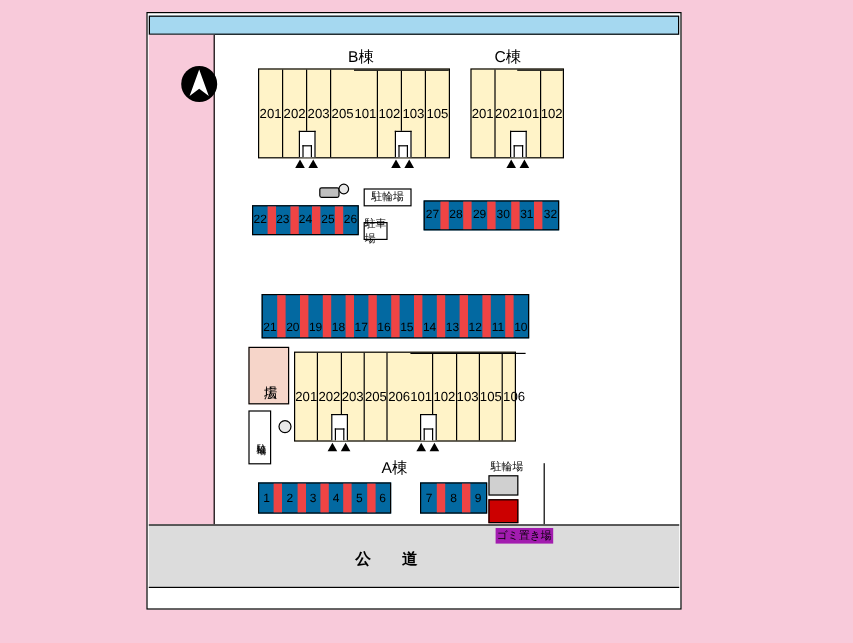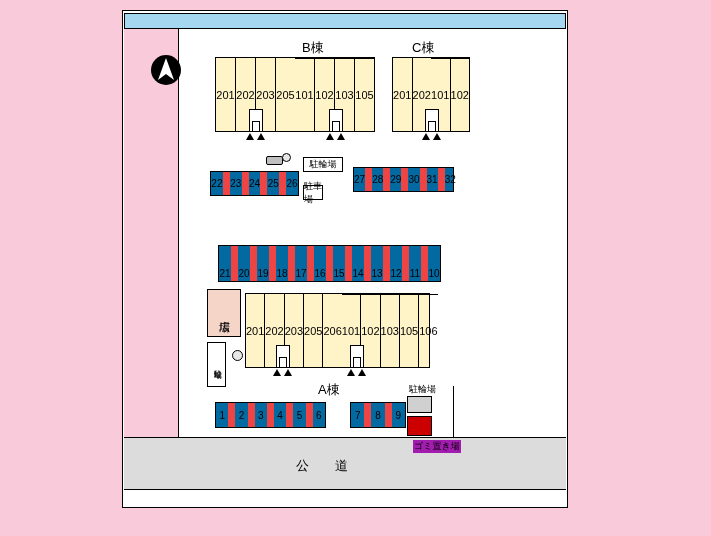--- a/index.html
+++ b/index.html
@@ -25,21 +25,21 @@
   .stall{flex:1;display:flex;align-items:center;justify-content:center;font-size:10px;color:#000;}
   .stall:not(:first-child){border-left:7px solid #ef4444;}
   .numbot .stall{align-items:flex-end;padding-bottom:2px;}
   .labelbox{position:absolute;background:#fff;border:1px solid #000;box-sizing:border-box;display:flex;align-items:center;justify-content:center;font-size:9px;color:#000;}
   .vtext{writing-mode:vertical-rl;text-orientation:upright;letter-spacing:1px;}
   .plaza{position:absolute;left:207px;top:289px;width:34px;height:48px;background:#F6D5C9;border:1px solid #000;box-sizing:border-box;display:flex;align-items:center;justify-content:center;font-size:11px;}
   .graybox{position:absolute;left:407px;top:396px;width:25px;height:17px;background:#D0D0D0;border:1px solid #000;box-sizing:border-box;}
   .redbox{position:absolute;left:407px;top:416px;width:25px;height:20px;background:#CC0000;border:1px solid #000;box-sizing:border-box;}
   .vline{position:absolute;left:453px;top:386px;width:0;height:51px;border-left:1px solid #000;}
   .garbagelab{position:absolute;left:413px;top:440px;font-size:9px;background:#a21caf;padding:0 1px;white-space:pre;}
-  .roadlab{position:absolute;left:296px;top:457px;font-size:13px;white-space:pre;}
+  .roadlab{position:absolute;left:296px;top:457px;font-size:13px;white-space:pre;font-weight:bold;}
   .scooter{position:absolute;left:266px;top:151px;width:24px;height:14px;}
   .scooter .body{position:absolute;left:0;top:5px;width:15px;height:7px;background:#BFBFBF;border:1px solid #000;border-radius:2px;}
   .scooter .wheel{position:absolute;left:16px;top:2px;width:7px;height:7px;border:1px solid #000;border-radius:50%;background:#E8E8E8;}
   .bikeicon{position:absolute;left:232px;top:350px;width:9px;height:9px;border:1px solid #000;border-radius:50%;background:#E8E8E8;}
 </style>
 </head>
 <body>
 
 <div class="stage">
 
@@ -49,21 +49,21 @@
 
   <div class="pinkcol"></div>
 
   <div class="abs" style="left:149px;top:53px;width:34px;height:34px;">
     <svg width="34" height="34" viewBox="0 0 34 34">
       <circle cx="17" cy="17" r="15" fill="#000"></circle>
       <path d="M17 5 L25 27 L17 21 L9 27 Z" fill="#fff"></path>
     </svg>
   </div>
 
-  <div class="lab" style="left:290px;top:39px;margin-left:12px;">B棟</div>
+  <div class="lab" style="left:290px;top:39px;">B棟</div>
   <div class="bldg" style="left:215px;top:57px;width:160px;height:75px;">
     <div class="brow">
         <div class="bcell">201</div>
         <div class="bcell">202</div>
         <div class="bcell">203</div>
         <div class="bcell">205</div>
       </div>
     <div class="brow">
         <div class="bcell">101</div>
         <div class="bcell">102</div>
@@ -115,21 +115,21 @@
   <div class="prow" style="left:210px;top:171px;width:89px;height:25px;">
       <div class="stall">22</div>
       <div class="stall">23</div>
       <div class="stall">24</div>
       <div class="stall">25</div>
       <div class="stall">26</div>
     </div>
 
   <div class="labelbox" style="left:303px;top:185px;width:20px;height:15px;">駐車場</div>
 
-  <div class="prow" style="left:353px;top:167px;width:101px;height:25px;">
+  <div class="prow" style="left:353px;top:167px;width:113px;height:25px;">
       <div class="stall">27</div>
       <div class="stall">28</div>
       <div class="stall">29</div>
       <div class="stall">30</div>
       <div class="stall">31</div>
       <div class="stall">32</div>
     </div>
 
   <div class="prow numbot" style="left:218px;top:245px;width:223px;height:37px;">
       <div class="stall">21</div>

